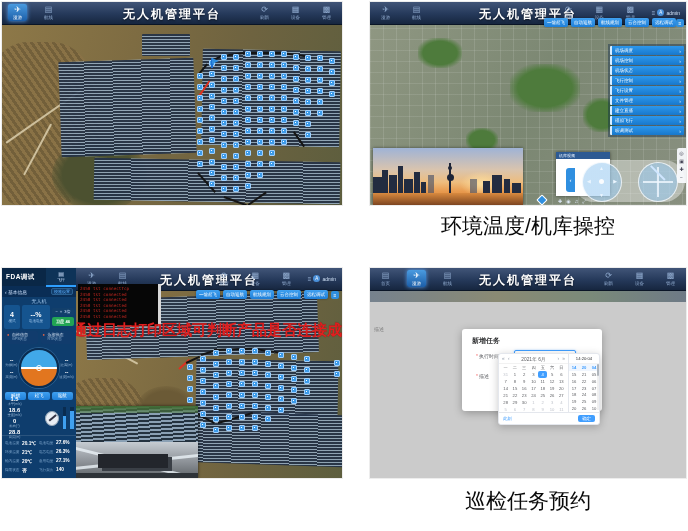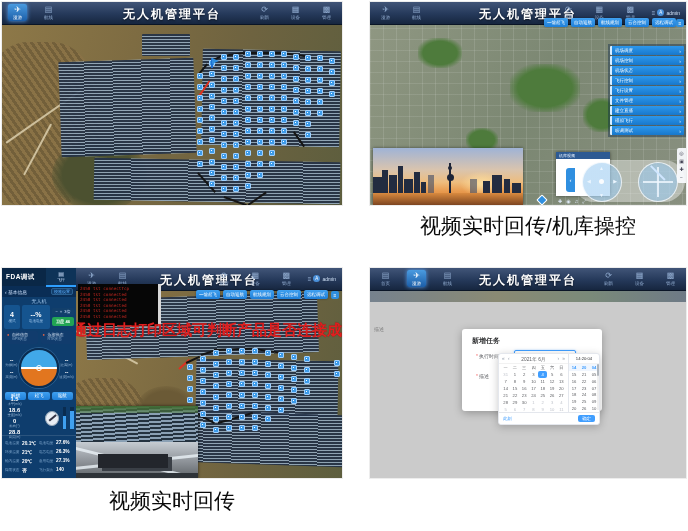--- a/index.html
+++ b/index.html
@@ -520,21 +520,21 @@
     <div class="joy joy2">
       <div class="needle"></div>
     </div>
     <div class="tstrip">
         <div class="ticon">◎</div>
         <div class="ticon">▣</div>
         <div class="ticon">✚</div>
         <div class="ticon">−</div>
       </div>
   </section>
-  <div class="caption cap2">视频实时回传/机库操控</div>
+  <div class="caption cap2">环境温度/机库操控</div>
 
   <section class="panel bl">
     <aside class="sidebar">
       <div class="sb-logo">
         <span class="lg">FDA调试</span>
         <div class="sb-tab">
           <span class="ticn">▤</span>
           <span class="tlb">飞行</span>
         </div>
       </div>
@@ -799,21 +799,20 @@
         <div class="treeband"></div>
       </div>
       <div class="feed2">
         <div class="beam" style="left:-10px;top:2px;transform:rotate(14deg);"></div>
         <div class="beam" style="left:-10px;top:26px;transform:rotate(-6deg);"></div>
         <div class="mach"></div>
         <div class="dockfloor"></div>
       </div>
     </div>
   </section>
-  <div class="caption cap3">视频实时回传</div>
 
   <section class="panel br">
     <header class="hdr">
       <div class="navg left">
           <div class="nav-item">
             <span class="icon">▤</span>
             <span class="label">首页</span>
           </div>
           <div class="nav-item active">
             <span class="icon">✈</span>
@@ -986,14 +985,15 @@
               <div class="tthumb"></div>
             </div>
         </div>
         <div class="cal-foot">
           <span class="nowlink">此刻</span>
           <span class="okbtn">确定</span>
         </div>
       </div>
     </div>
   </section>
+  <div class="caption cap4">巡检任务预约</div>
 
 </div>
 
 </body></html>

